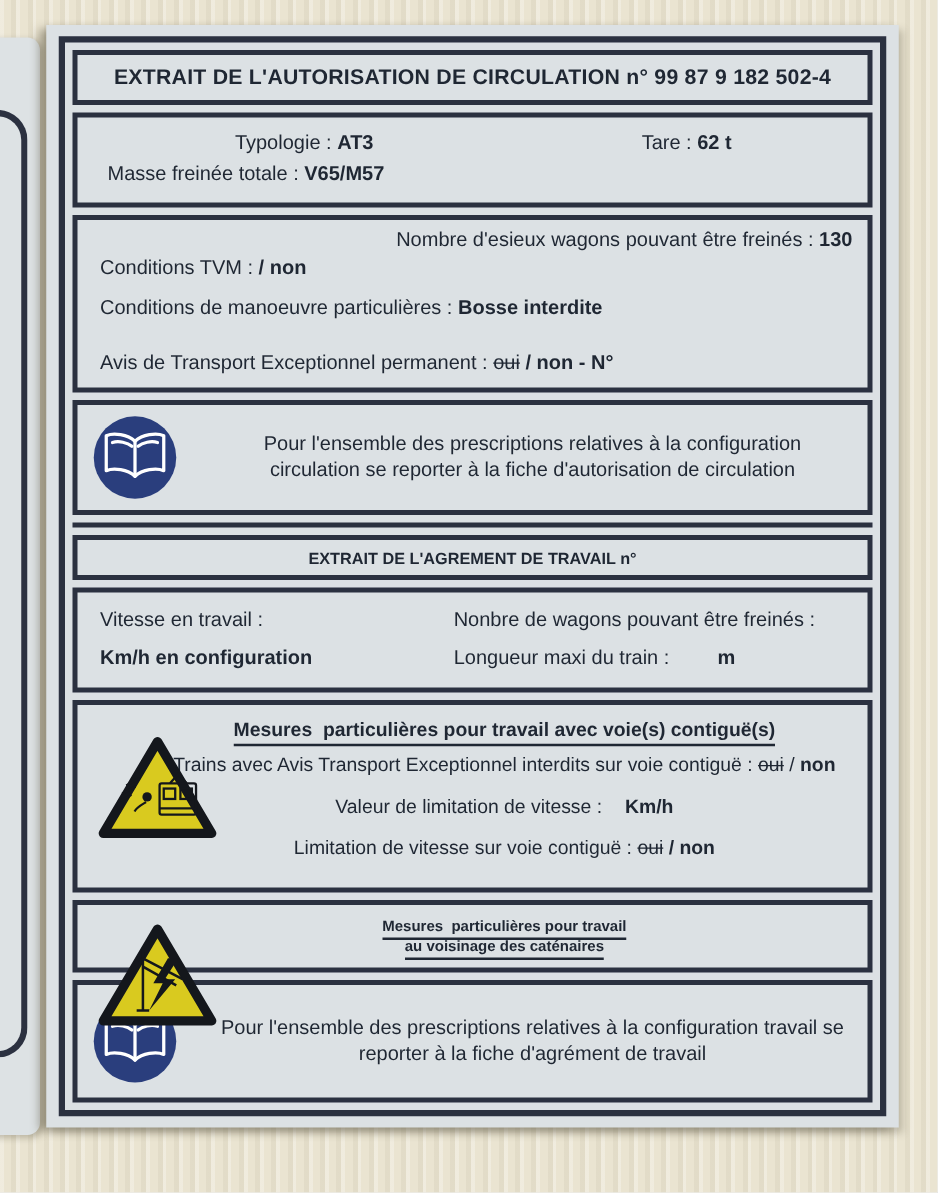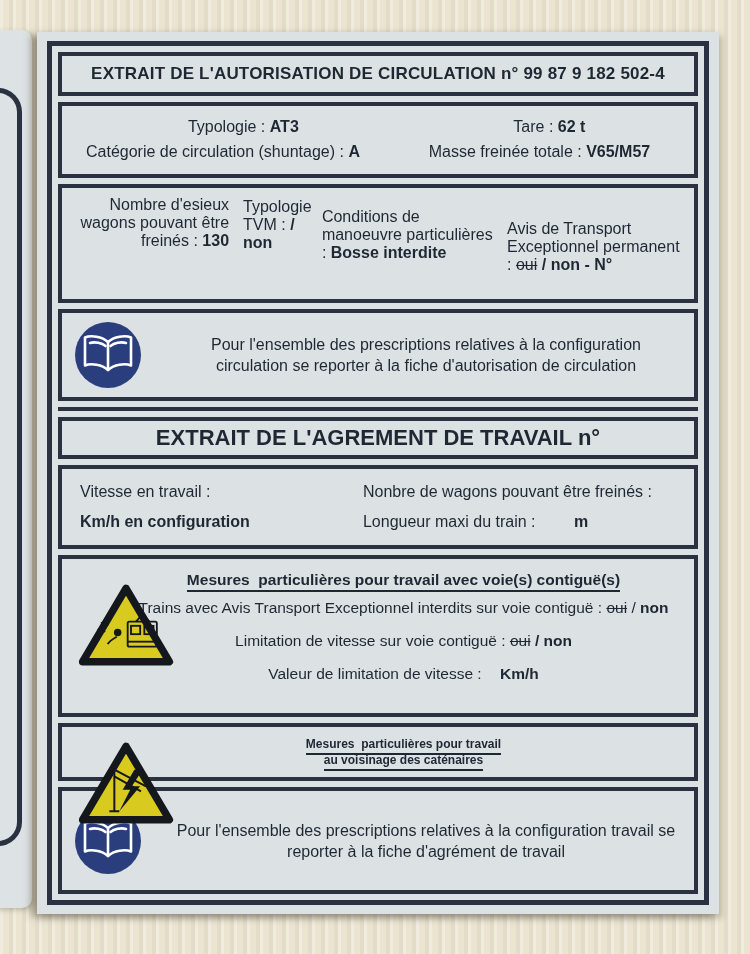--- a/index.html
+++ b/index.html
@@ -10,43 +10,43 @@
   .photo::before { content:""; position:absolute; inset:0;
     background:repeating-linear-gradient(90deg, rgba(255,255,255,.28) 0 3px, rgba(0,0,0,0) 3px 9px, rgba(120,110,80,.07) 9px 13px);
     pointer-events:none; }
 
   
   .side-plate { position:absolute; left:-34px; top:30px; width:66px; height:878px;
     background:#dde2e4; border-radius:0 10px 10px 0; box-shadow:3px 2px 5px rgba(100,95,75,.35); }
   .side-plate-border { position:absolute; right:10px; top:58px; bottom:62px; width:44px;
     border:5px solid #2b3140; border-left:none; border-radius:0 24px 24px 0; }
 
-  .plate { position:absolute; left:37px; top:32px; width:682px; height:882px;
+  .plate { position:absolute; left:37px; top:20px; width:682px; height:882px;
     background:#dce1e4; padding:9px 10px;
     box-shadow:-6px 3px 7px rgba(95,90,70,.5), 3px 4px 6px rgba(95,90,70,.3); }
   .frame { width:100%; height:100%; border:5px solid #2b3140; padding:6px 6px;
     display:flex; flex-direction:column; gap:6px; }
 
   .box { border:4px solid #2b3140; padding:4px 8px; }
   .divider { height:4px; background:#2b3140; flex:0 0 4px; }
 
   .title-box { display:flex; align-items:center; justify-content:center; min-height:44px; }
   .t-main { font-weight:bold; font-size:17px; letter-spacing:.2px; }
-  .t-sub  { font-weight:bold; font-size:22px; }
+  .t-sub  { font-weight:bold; font-size:13px; }
 
   .b { font-weight:bold; }
   .strike { text-decoration:line-through; }
   .keepsp { white-space:pre-wrap; }
 
   .grid-ident { display:grid; grid-template-columns:56% 44%; row-gap:7px; padding:8px 2px 9px 2px; font-size:16px; }
   .cell-center { text-align:center; }
   .cell-left { text-align:left; padding-left:14px; }
 
   .tvm-box { padding:8px 8px 10px 8px; font-size:16px; flex-grow:1;
-    display:flex; flex-direction:row; justify-content:space-between; }
+    display:flex; flex-direction:column; justify-content:space-between; }
   .line-right { text-align:right; padding-right:4px; }
   .line-left { text-align:left; padding-left:10px; }
   .tvm-box .sp1 { margin-top:2px; }
   .tvm-box .sp2 { margin-top:24px; }
   .tvm-box .sp3 { margin-top:12px; }
 
   .note-box { display:flex; align-items:center; gap:24px; padding:6px 10px; min-height:84px; }
   .note-text { flex:1; text-align:center; font-size:16px; line-height:21px; max-width:480px; margin:0 auto; }
   .book-badge { flex:0 0 72px; display:flex; align-items:center; justify-content:center; }
 
@@ -84,37 +84,33 @@
         <div class="grid-ident">
           <div class="cell-center">
             <span>Typologie :</span>
             <span class="b">AT3</span>
           </div>
           <div class="cell-center">
             <span>Tare :</span>
             <span class="b">62 t</span>
           </div>
           <div class="cell-left">
-            <span>Catégorie de circulation (shuntage) :</span>
-            <span class="b">A</span>
-          </div>
-          <div class="cell-left">
             <span>Masse freinée totale :</span>
             <span class="b">V65/M57</span>
           </div>
         </div>
       </section>
 
       <section class="box tvm-box">
         <div class="line-right">
           <span>Nombre d'esieux wagons pouvant être freinés :</span>
           <span class="b">130</span>
         </div>
         <div class="line-left sp1">
-          <span>Typologie TVM :</span>
+          <span>Conditions TVM :</span>
           <span class="b">/ non</span>
         </div>
         <div class="line-left sp3">
           <span>Conditions de manoeuvre particulières :</span>
           <span class="b">Bosse interdite</span>
         </div>
         <div class="line-left sp2">
           <span>Avis de Transport Exceptionnel permanent :</span>
           <span class="strike">oui</span>
           <span class="b">/</span>
@@ -180,28 +176,28 @@
         <div class="warn-title">
           <span class="ul keepsp">Mesures  particulières pour travail avec voie(s) contiguë(s)</span>
         </div>
         <div class="warn-line">
           <span>Trains avec Avis Transport Exceptionnel interdits sur voie contiguë :</span>
           <span class="strike">oui</span>
           <span>/</span>
           <span class="b">non</span>
         </div>
         <div class="warn-line gap">
+          <span>Valeur de limitation de vitesse :</span>
+          <span class="b" style="margin-left:14px;">Km/h</span>
+        </div>
+        <div class="warn-line gap">
           <span>Limitation de vitesse sur voie contiguë :</span>
           <span class="strike">oui</span>
           <span class="b">/</span>
           <span class="b">non</span>
-        </div>
-        <div class="warn-line gap">
-          <span>Valeur de limitation de vitesse :</span>
-          <span class="b" style="margin-left:14px;">Km/h</span>
         </div>
       </section>
 
       <section class="box warn-box">
         <span class="warn-icon pos2">
           <svg width="100" height="88" viewBox="0 0 120 104" aria-hidden="true">
             <path d="M60 8 L112 96 H8 Z" fill="#d9ca1f" stroke="#14171c" stroke-width="9" stroke-linejoin="round"></path>
             <g stroke="#14171c" stroke-width="2.4" fill="none">
               <path d="M46 30 V86 M40 86 H52"></path>
               <path d="M46 36 L84 56 M46 44 L78 62 M46 36 L32 52"></path>

